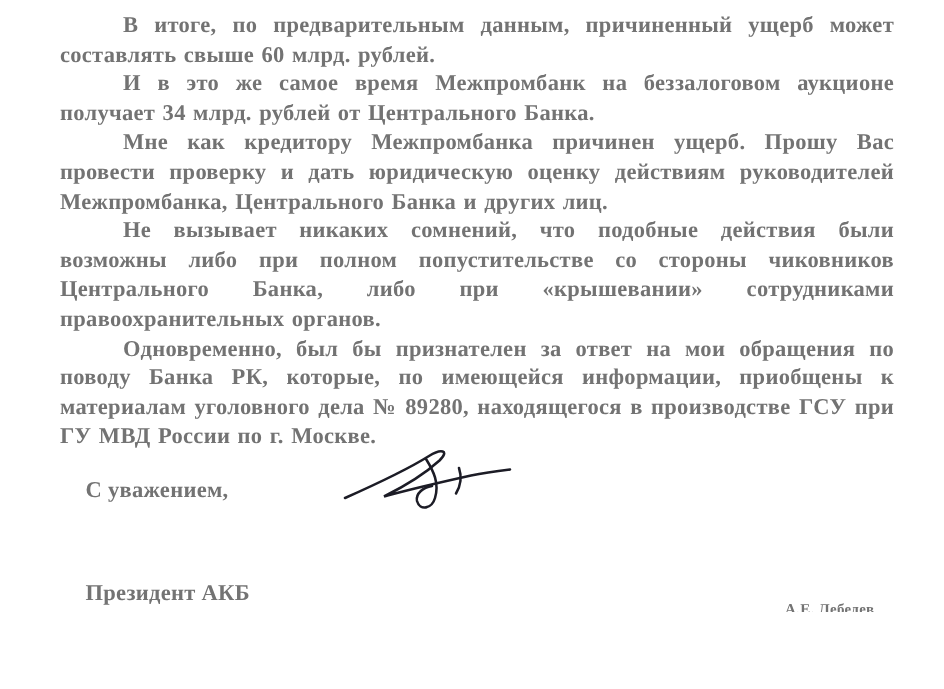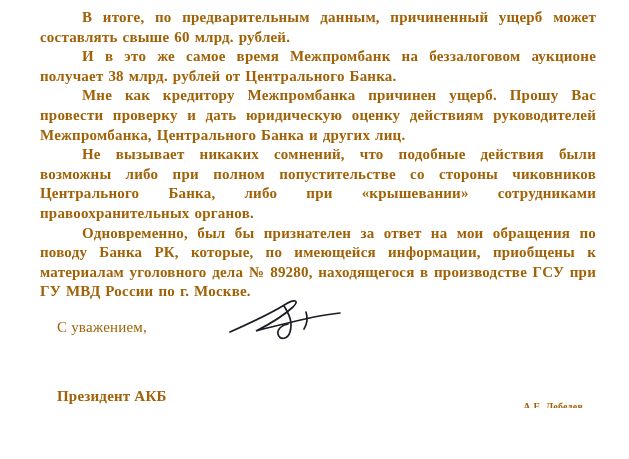--- a/index.html
+++ b/index.html
@@ -7,21 +7,21 @@
     padding: 0;
     background: #ffffff;
   }
   .page {
     position: relative;
     width: 629px;
     height: 408px;
     background: #ffffff;
     overflow: hidden;
     font-family: "Liberation Serif", "DejaVu Serif", serif;
-    color: #a16207;
+    color: #737373;
   }
   .body-text {
     position: absolute;
     top: 8px;
     left: 40px;
     right: 33px;
   }
   .body-text p {
     margin: 0;
     font-size: 15px;
@@ -34,21 +34,21 @@
   }
   .closing-row {
     position: absolute;
     top: 318px;
     left: 57px;
     right: 33px;
     height: 40px;
   }
   .closing-text {
     font-size: 15px;
-    font-weight: normal;
+    font-weight: bold;
     letter-spacing: 0.2px;
   }
   .signature-wrap {
     position: absolute;
     left: 165px;
     top: -28px;
     width: 130px;
     height: 62px;
   }
   .signoff-row {
@@ -76,21 +76,21 @@
     padding-bottom: 1px;
   }
 </style>
 </head>
 <body>
 
 <div class="page">
 
   <div class="body-text">
     <p>В итоге, по предварительным данным, причиненный ущерб может составлять свыше 60 млрд. рублей.</p>
-    <p>И в это же самое время Межпромбанк на беззалоговом аукционе получает 38 млрд. рублей от Центрального Банка.</p>
+    <p>И в это же самое время Межпромбанк на беззалоговом аукционе получает 34 млрд. рублей от Центрального Банка.</p>
     <p>Мне как кредитору Межпромбанка причинен ущерб. Прошу Вас провести проверку и дать юридическую оценку действиям руководителей Межпромбанка, Центрального Банка и других лиц.</p>
     <p>Не вызывает никаких сомнений, что подобные действия были возможны либо при полном попустительстве со стороны чиковников Центрального Банка, либо при «крышевании» сотрудниками правоохранительных органов.</p>
     <p>Одновременно, был бы признателен за ответ на мои обращения по поводу Банка РК, которые, по имеющейся информации, приобщены к материалам уголовного дела № 89280, находящегося в производстве ГСУ при ГУ МВД России по г. Москве.</p>
   </div>
 
   <div class="closing-row">
     <span class="closing-text">С уважением,</span>
     <span class="signature-wrap">
       <svg width="130" height="62" viewBox="0 0 130 62" xmlns="http://www.w3.org/2000/svg">
         <g stroke="#1c1c26" fill="none" stroke-width="1.7" stroke-linecap="round">

